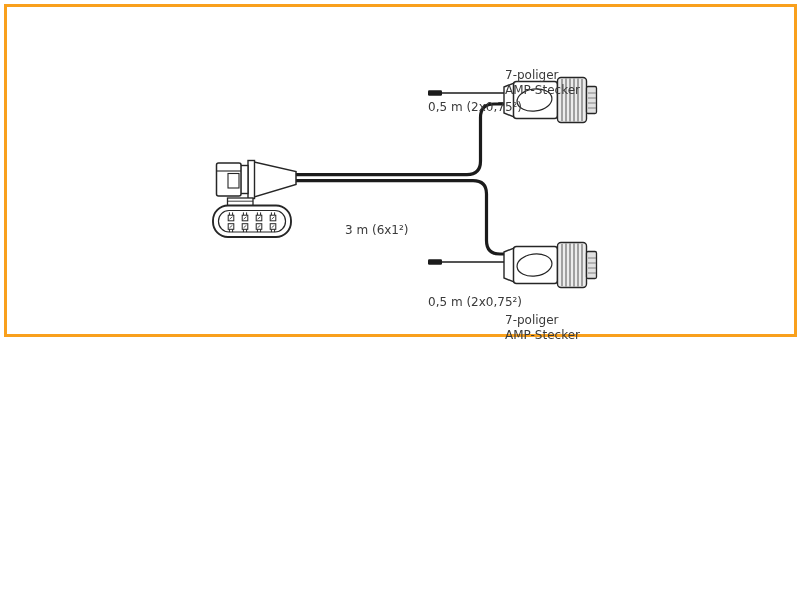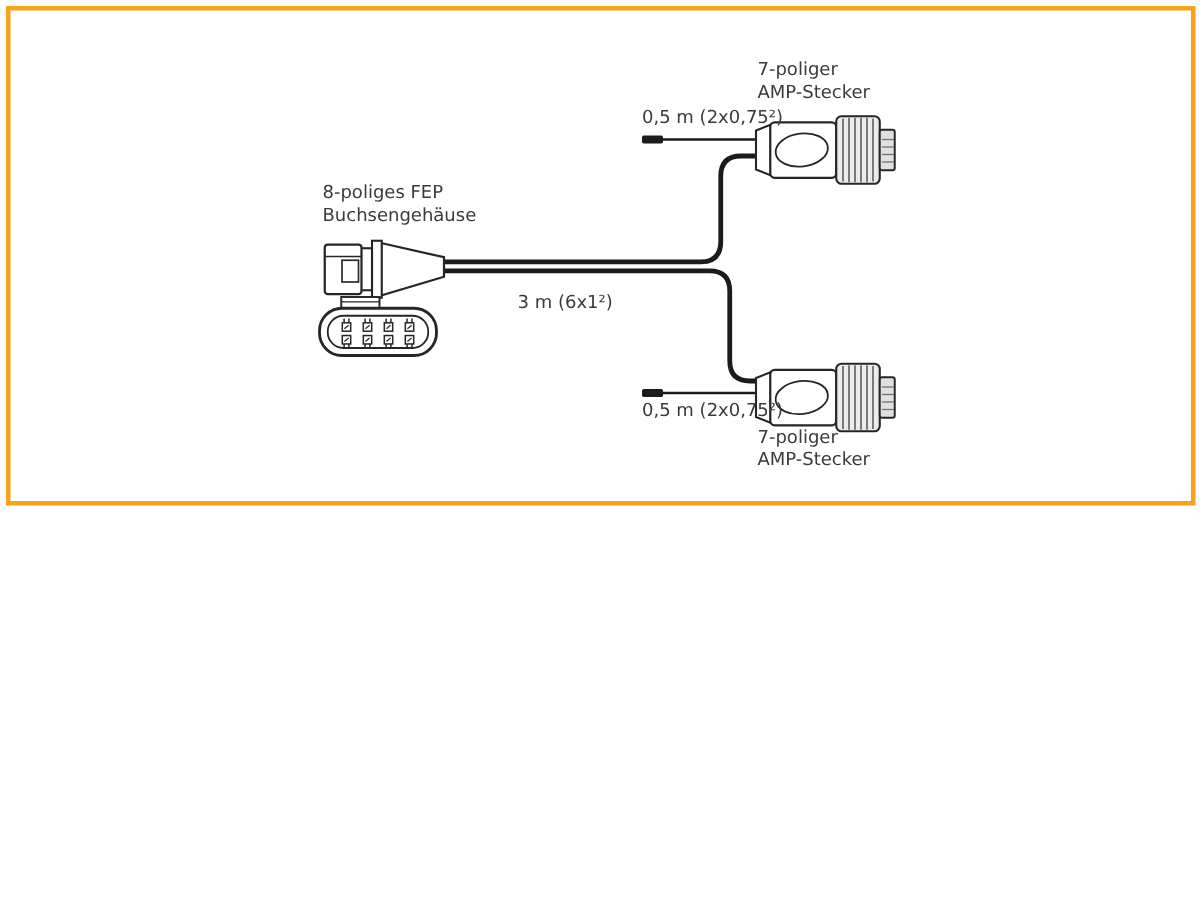--- a/index.html
+++ b/index.html
@@ -33,20 +33,21 @@
     width: 800px;
     height: 600px;
   }
   .lbl {
     position: absolute;
     font-size: 12px;
     line-height: 14.5px;
     color: #3a3a3a;
     white-space: pre-line;
     letter-spacing: 0px;
+    margin-top: 29px;
   }
   .lbl-housing      { left: 215px; top: 121px; }
   .lbl-main-cable   { left: 345px; top: 194px; }
   .lbl-wire-top     { left: 428px; top: 71px;  }
   .lbl-conn-top     { left: 505px; top: 39px;  }
   .lbl-wire-bottom  { left: 428px; top: 266px; }
   .lbl-conn-bottom  { left: 505px; top: 284px; }
 </style>
 </head>
 <body>
@@ -139,22 +140,20 @@
     </g>
 
     <g>
       <use href="#amp-connector" x="0" y="0"></use>
     </g>
     <g>
       <use href="#amp-connector" x="0" y="165"></use>
     </g>
   </svg>
 
-  <div class="lbl lbl-housing">8-poliges FEP
-Buchsengehäuse</div>
 
   <div class="lbl lbl-main-cable">3 m (6x1²)</div>
 
   <div class="lbl lbl-wire-top">0,5 m (2x0,75²)</div>
 
   <div class="lbl lbl-conn-top">7-poliger
 AMP-Stecker</div>
 
   <div class="lbl lbl-wire-bottom">0,5 m (2x0,75²)</div>
 

